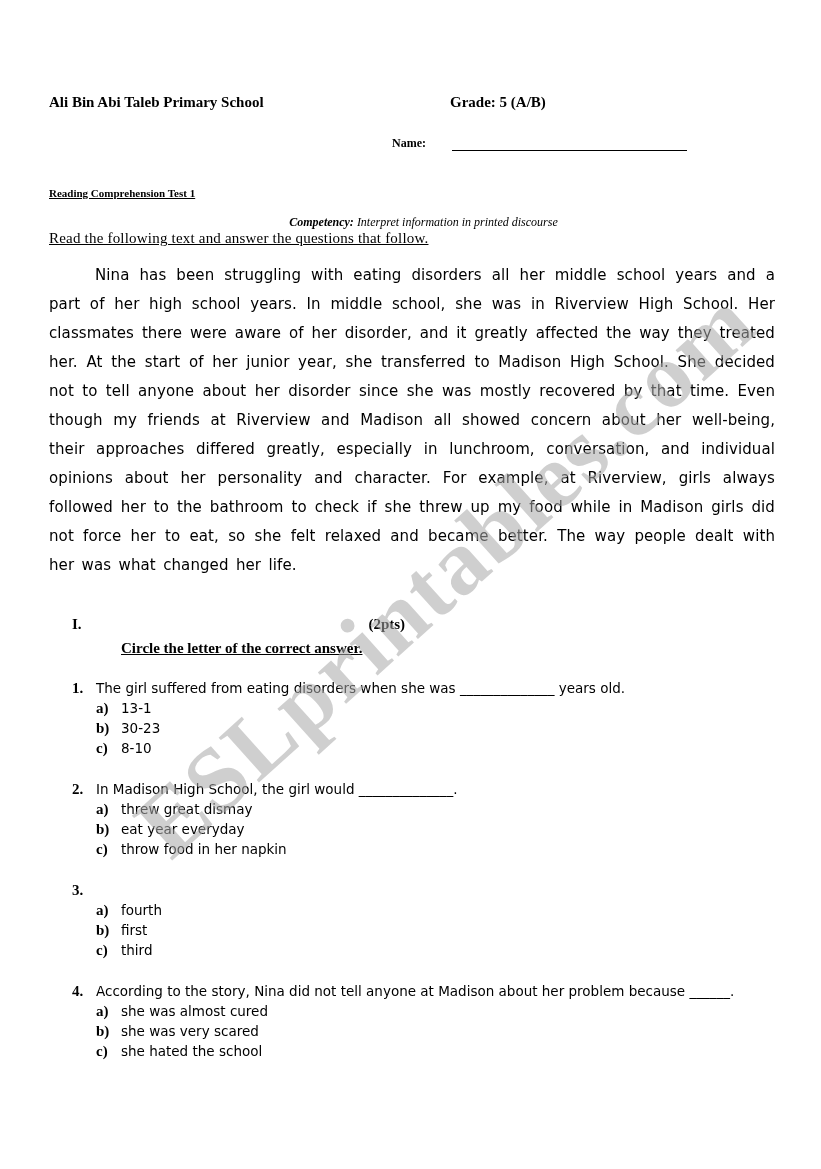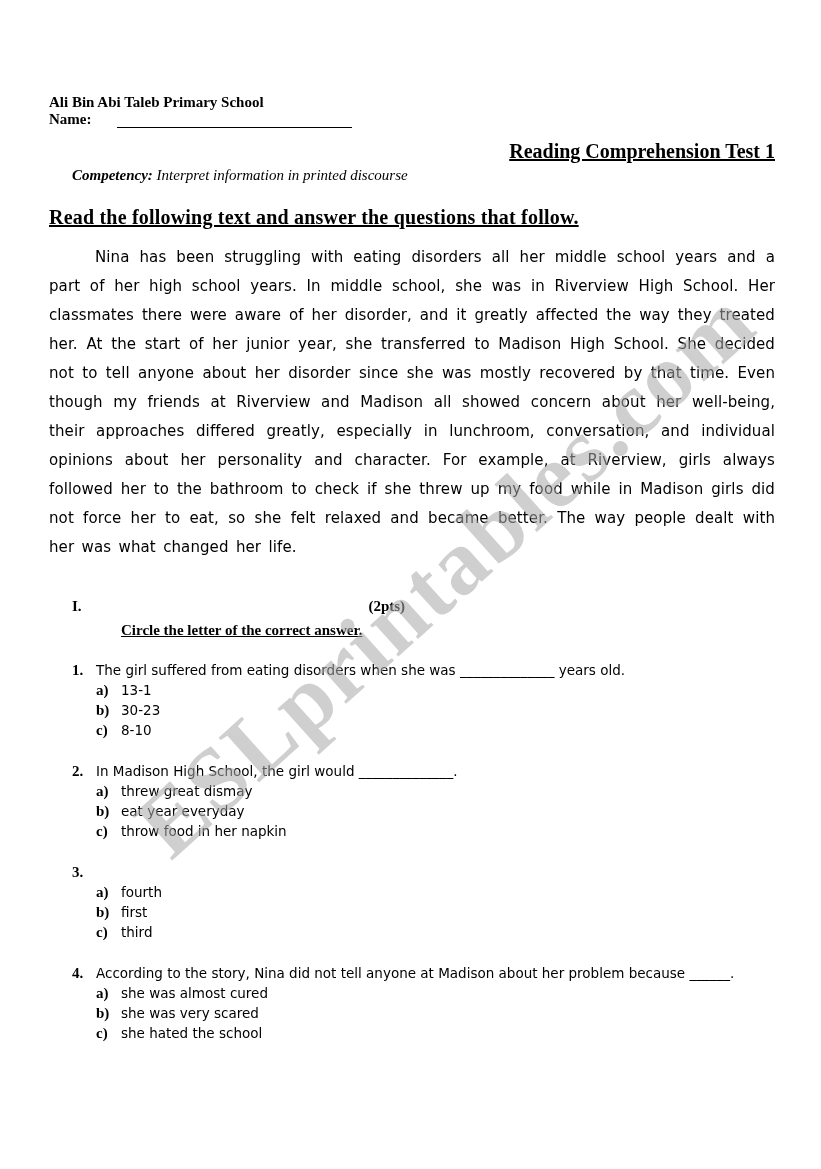--- a/index.html
+++ b/index.html
@@ -36,50 +36,50 @@
     z-index: 5;
     letter-spacing: 2px;
   }
   .content { position: relative; z-index: 1; }
 
   .row { display: flex; align-items: flex-end; gap: 18px; }
   .school-row { font-size: 15px; font-weight: bold; }
   .col-left { width: 383px; flex: 0 0 383px; }
   .col-right { flex: 1 1 auto; display: flex; align-items: flex-end; }
 
-  .name-row { font-size: 15px; font-weight: bold; }
+  .name-row { margin-top: 24px; font-size: 12px; font-weight: bold; justify-content: flex-end; }
   .blank-line {
     display: inline-block;
     border-bottom: 1.5px solid #000;
     height: 16px;
     margin-left: 8px;
   }
   .name-blank { width: 235px; }
   .date-blank { flex: 1 1 auto; }
 
   .doc-title {
-    margin-top: 12px;
-    text-align: right;
-    font-size: 20px;
+    margin-top: 36px;
+    text-align: left;
+    font-size: 11px;
     font-weight: bold;
     text-decoration: underline;
   }
 
   .competency {
-    margin-top: 4px;
+    margin-top: 16px;
     margin-left: 23px;
-    font-size: 15px;
+    font-size: 12px;
     font-style: italic;
+    text-align: center;
   }
   .competency .label { font-weight: bold; }
 
   .instruction {
-    margin-top: 22px;
-    font-size: 20px;
-    font-weight: bold;
+    font-size: 15px;
+    font-weight: normal;
     text-decoration: underline;
     letter-spacing: 0.2px;
   }
 
   .passage {
     margin-top: 14px;
     font-family: "DejaVu Sans", sans-serif;
     font-size: 15px;
     line-height: 29px;
     text-align: justify;
@@ -133,20 +133,21 @@
 <body>
 
 <div class="page">
 
   <div class="watermark">ESLprintables.com</div>
 
   <div class="content">
 
     <div class="row school-row">
       <div class="col-left">Ali Bin Abi Taleb Primary School</div>
+      <div class="col-right">Grade: 5 (A/B)</div>
     </div>
 
     <div class="row name-row">
       <div class="col-left row">
         <span>Name:</span>
         <span class="blank-line name-blank"></span>
       </div>
     </div>
 
     <div class="doc-title">Reading Comprehension Test 1</div>

